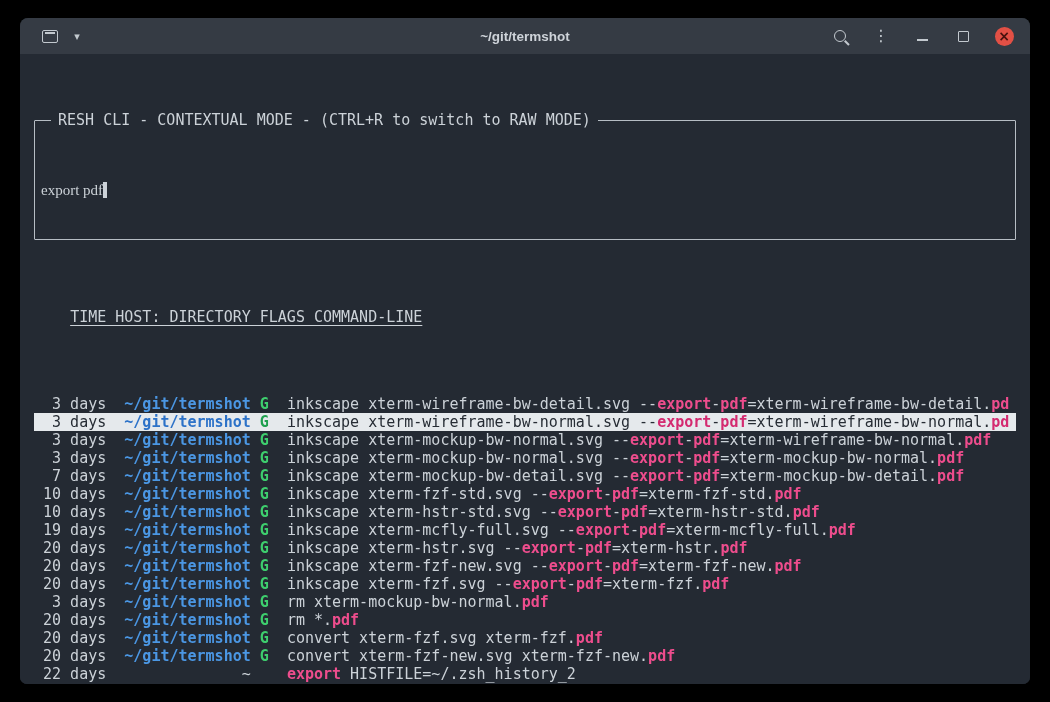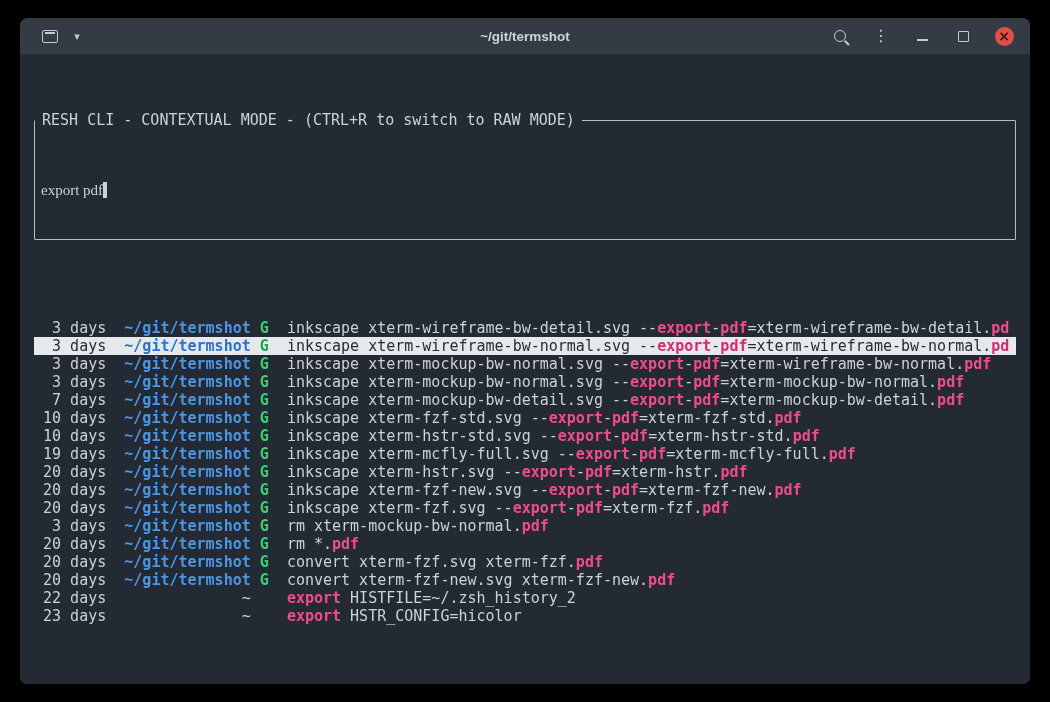--- a/index.html
+++ b/index.html
@@ -42,27 +42,27 @@
   .i-restore{width:9px;height:9px;border:1.5px solid #c3c9cf;border-radius:1px;}
   .i-close{width:19px;height:19px;border-radius:50%;background:var(--c-close);color:#46120e;
     display:flex;align-items:center;justify-content:center;font-size:14px;font-weight:bold;
     font-family:"DejaVu Sans",sans-serif;line-height:1;}
   
   .term{height:630px;background:var(--bg-term);color:var(--fg-term);
     font-family:"DejaVu Sans Mono",monospace;font-size:15px;line-height:18px;
     padding:4px 14px 0 14px;box-sizing:border-box;overflow:hidden;white-space:pre;}
   .search-box{position:relative;margin-top:8px;border:1px solid var(--c-border);
     border-radius:1px;padding:6px 8px 4px 6px;}
-  .search-box-title{position:absolute;top:-10px;left:0;background:var(--bg-term);
+  .search-box-title{position:absolute;top:-10px;left:16px;background:var(--bg-term);
     padding:0 7px;color:var(--fg-term);}
   .input-line{height:18px;overflow:hidden;font-family:Liberation Serif, serif;}
   .cursor{background:var(--fg-term);color:var(--bg-term);}
   .hdr{margin-top:14px;height:18px;overflow:hidden;}
   .hdr-u{text-decoration:underline;text-underline-offset:3px;}
-  .rows{margin-top:7px;}
+  .rows{margin-top:15px;}
   .row{height:18px;overflow:hidden;}
   .sg-dir{color:var(--c-dir);font-weight:bold;}
   .sg-flag{color:var(--c-flag);font-weight:bold;}
   .sg-match{color:var(--c-match);font-weight:bold;}
   .row.selected{background:var(--sel-bg);color:var(--sel-fg);}
   .row.selected .sg-dir{color:var(--sel-dir);}
   .row.selected .sg-flag{color:var(--sel-flag);}
   .row.selected .sg-match{color:var(--sel-match);}
 </style>
 </head>
@@ -99,20 +99,21 @@
     </div>
   </div>
 
   <div class="term">
 
     <div class="search-box">
       <span class="search-box-title">RESH CLI - CONTEXTUAL MODE - (CTRL+R to switch to RAW MODE)</span>
       <div class="input-line"><span>export pdf</span><span class="cursor"> </span></div>
     </div>
 
+    <div class="hdr"><span>    </span><span class="hdr-u">TIME HOST: DIRECTORY FLAGS COMMAND-LINE</span></div>
 
     <div class="rows" id="rows"><div class="row"><span>  3 days </span><span> </span><span class="sg-dir">~/git/termshot</span><span> </span><span class="sg-flag">G</span><span>  </span><span>inkscape xterm-wireframe-bw-detail.svg --</span><span class="sg-match">export</span><span>-</span><span class="sg-match">pdf</span><span>=xterm-wireframe-bw-detail.</span><span class="sg-match">pd</span></div><div class="row selected"><span>  3 days </span><span> </span><span class="sg-dir">~/git/termshot</span><span> </span><span class="sg-flag">G</span><span>  </span><span>inkscape xterm-wireframe-bw-normal.svg --</span><span class="sg-match">export</span><span>-</span><span class="sg-match">pdf</span><span>=xterm-wireframe-bw-normal.</span><span class="sg-match">pd</span></div><div class="row"><span>  3 days </span><span> </span><span class="sg-dir">~/git/termshot</span><span> </span><span class="sg-flag">G</span><span>  </span><span>inkscape xterm-mockup-bw-normal.svg --</span><span class="sg-match">export</span><span>-</span><span class="sg-match">pdf</span><span>=xterm-wireframe-bw-normal.</span><span class="sg-match">pdf</span></div><div class="row"><span>  3 days </span><span> </span><span class="sg-dir">~/git/termshot</span><span> </span><span class="sg-flag">G</span><span>  </span><span>inkscape xterm-mockup-bw-normal.svg --</span><span class="sg-match">export</span><span>-</span><span class="sg-match">pdf</span><span>=xterm-mockup-bw-normal.</span><span class="sg-match">pdf</span></div><div class="row"><span>  7 days </span><span> </span><span class="sg-dir">~/git/termshot</span><span> </span><span class="sg-flag">G</span><span>  </span><span>inkscape xterm-mockup-bw-detail.svg --</span><span class="sg-match">export</span><span>-</span><span class="sg-match">pdf</span><span>=xterm-mockup-bw-detail.</span><span class="sg-match">pdf</span></div><div class="row"><span> 10 days </span><span> </span><span class="sg-dir">~/git/termshot</span><span> </span><span class="sg-flag">G</span><span>  </span><span>inkscape xterm-fzf-std.svg --</span><span class="sg-match">export</span><span>-</span><span class="sg-match">pdf</span><span>=xterm-fzf-std.</span><span class="sg-match">pdf</span></div><div class="row"><span> 10 days </span><span> </span><span class="sg-dir">~/git/termshot</span><span> </span><span class="sg-flag">G</span><span>  </span><span>inkscape xterm-hstr-std.svg --</span><span class="sg-match">export</span><span>-</span><span class="sg-match">pdf</span><span>=xterm-hstr-std.</span><span class="sg-match">pdf</span></div><div class="row"><span> 19 days </span><span> </span><span class="sg-dir">~/git/termshot</span><span> </span><span class="sg-flag">G</span><span>  </span><span>inkscape xterm-mcfly-full.svg --</span><span class="sg-match">export</span><span>-</span><span class="sg-match">pdf</span><span>=xterm-mcfly-full.</span><span class="sg-match">pdf</span></div><div class="row"><span> 20 days </span><span> </span><span class="sg-dir">~/git/termshot</span><span> </span><span class="sg-flag">G</span><span>  </span><span>inkscape xterm-hstr.svg --</span><span class="sg-match">export</span><span>-</span><span class="sg-match">pdf</span><span>=xterm-hstr.</span><span class="sg-match">pdf</span></div><div class="row"><span> 20 days </span><span> </span><span class="sg-dir">~/git/termshot</span><span> </span><span class="sg-flag">G</span><span>  </span><span>inkscape xterm-fzf-new.svg --</span><span class="sg-match">export</span><span>-</span><span class="sg-match">pdf</span><span>=xterm-fzf-new.</span><span class="sg-match">pdf</span></div><div class="row"><span> 20 days </span><span> </span><span class="sg-dir">~/git/termshot</span><span> </span><span class="sg-flag">G</span><span>  </span><span>inkscape xterm-fzf.svg --</span><span class="sg-match">export</span><span>-</span><span class="sg-match">pdf</span><span>=xterm-fzf.</span><span class="sg-match">pdf</span></div><div class="row"><span>  3 days </span><span> </span><span class="sg-dir">~/git/termshot</span><span> </span><span class="sg-flag">G</span><span>  </span><span>rm xterm-mockup-bw-normal.</span><span class="sg-match">pdf</span></div><div class="row"><span> 20 days </span><span> </span><span class="sg-dir">~/git/termshot</span><span> </span><span class="sg-flag">G</span><span>  </span><span>rm *.</span><span class="sg-match">pdf</span></div><div class="row"><span> 20 days </span><span> </span><span class="sg-dir">~/git/termshot</span><span> </span><span class="sg-flag">G</span><span>  </span><span>convert xterm-fzf.svg xterm-fzf.</span><span class="sg-match">pdf</span></div><div class="row"><span> 20 days </span><span> </span><span class="sg-dir">~/git/termshot</span><span> </span><span class="sg-flag">G</span><span>  </span><span>convert xterm-fzf-new.svg xterm-fzf-new.</span><span class="sg-match">pdf</span></div><div class="row"><span> 22 days </span><span>              </span><span>~</span><span> </span><span> </span><span>  </span><span class="sg-match">export</span><span> HISTFILE=~/.zsh_history_2</span></div><div class="row"><span> 23 days </span><span>              </span><span>~</span><span> </span><span> </span><span>  </span><span class="sg-match">export</span><span> HSTR_CONFIG=hicolor</span></div></div>
 
     
 
     
 
   </div>
 </div>
 

